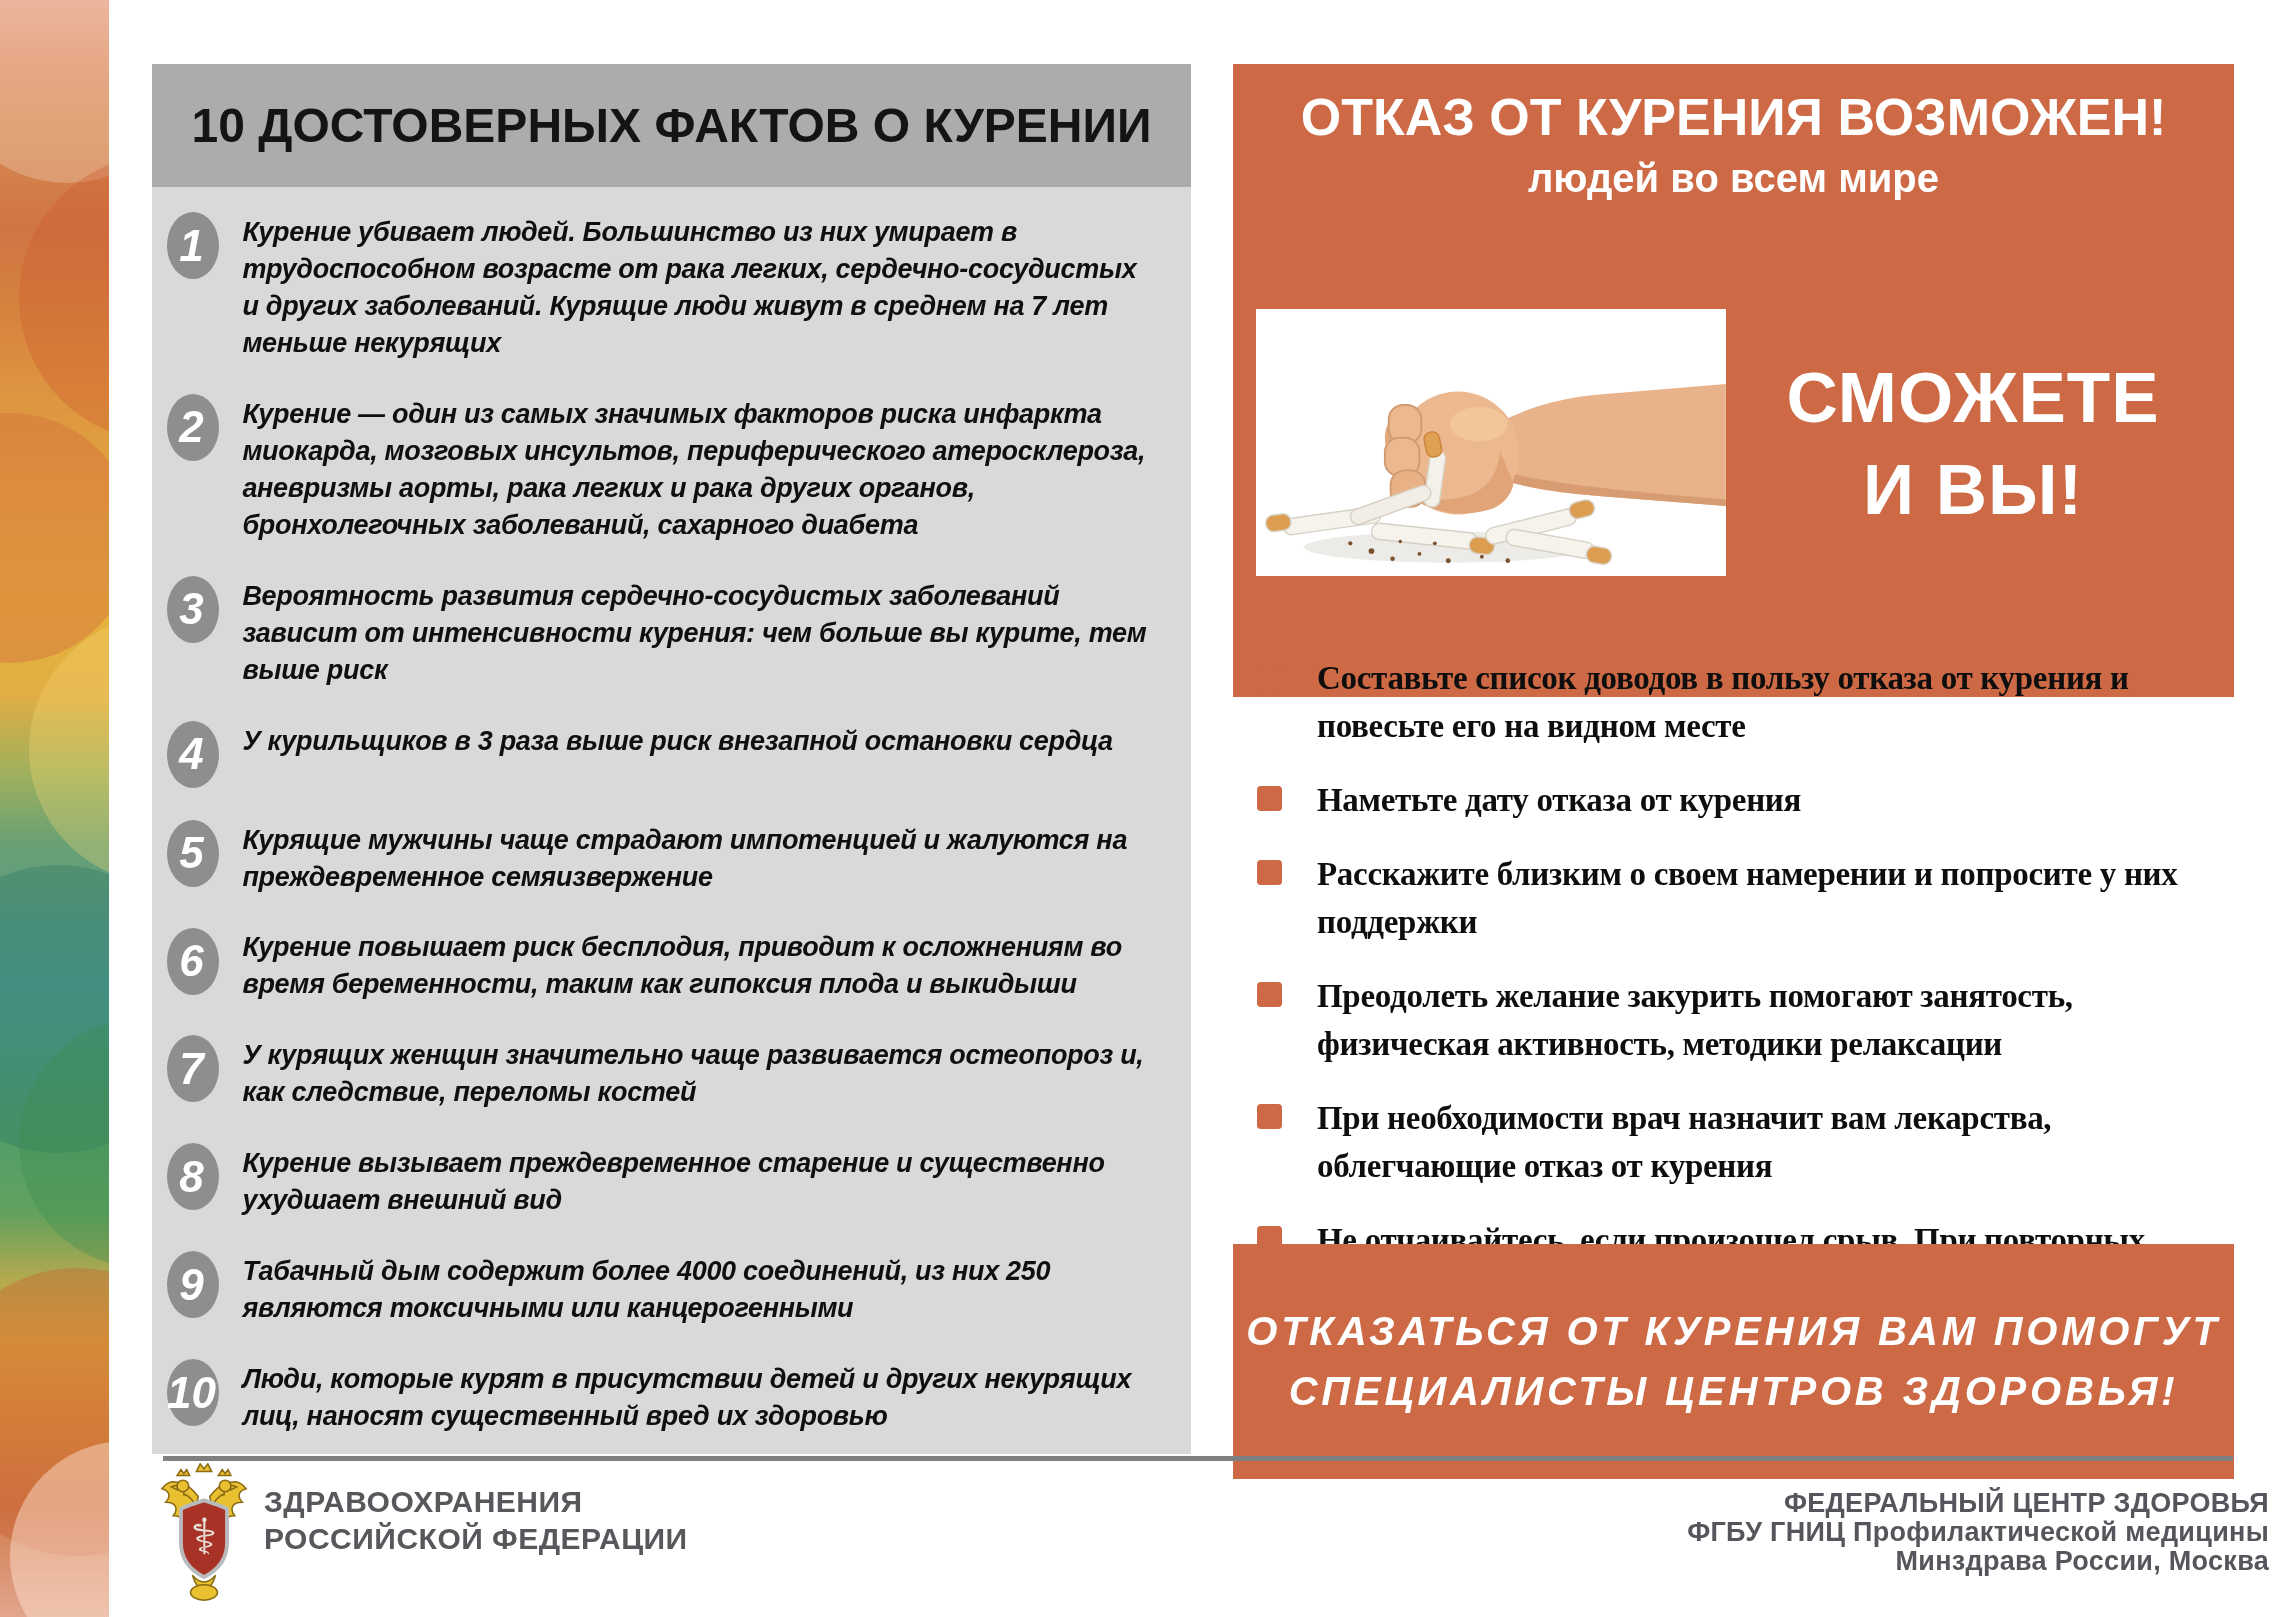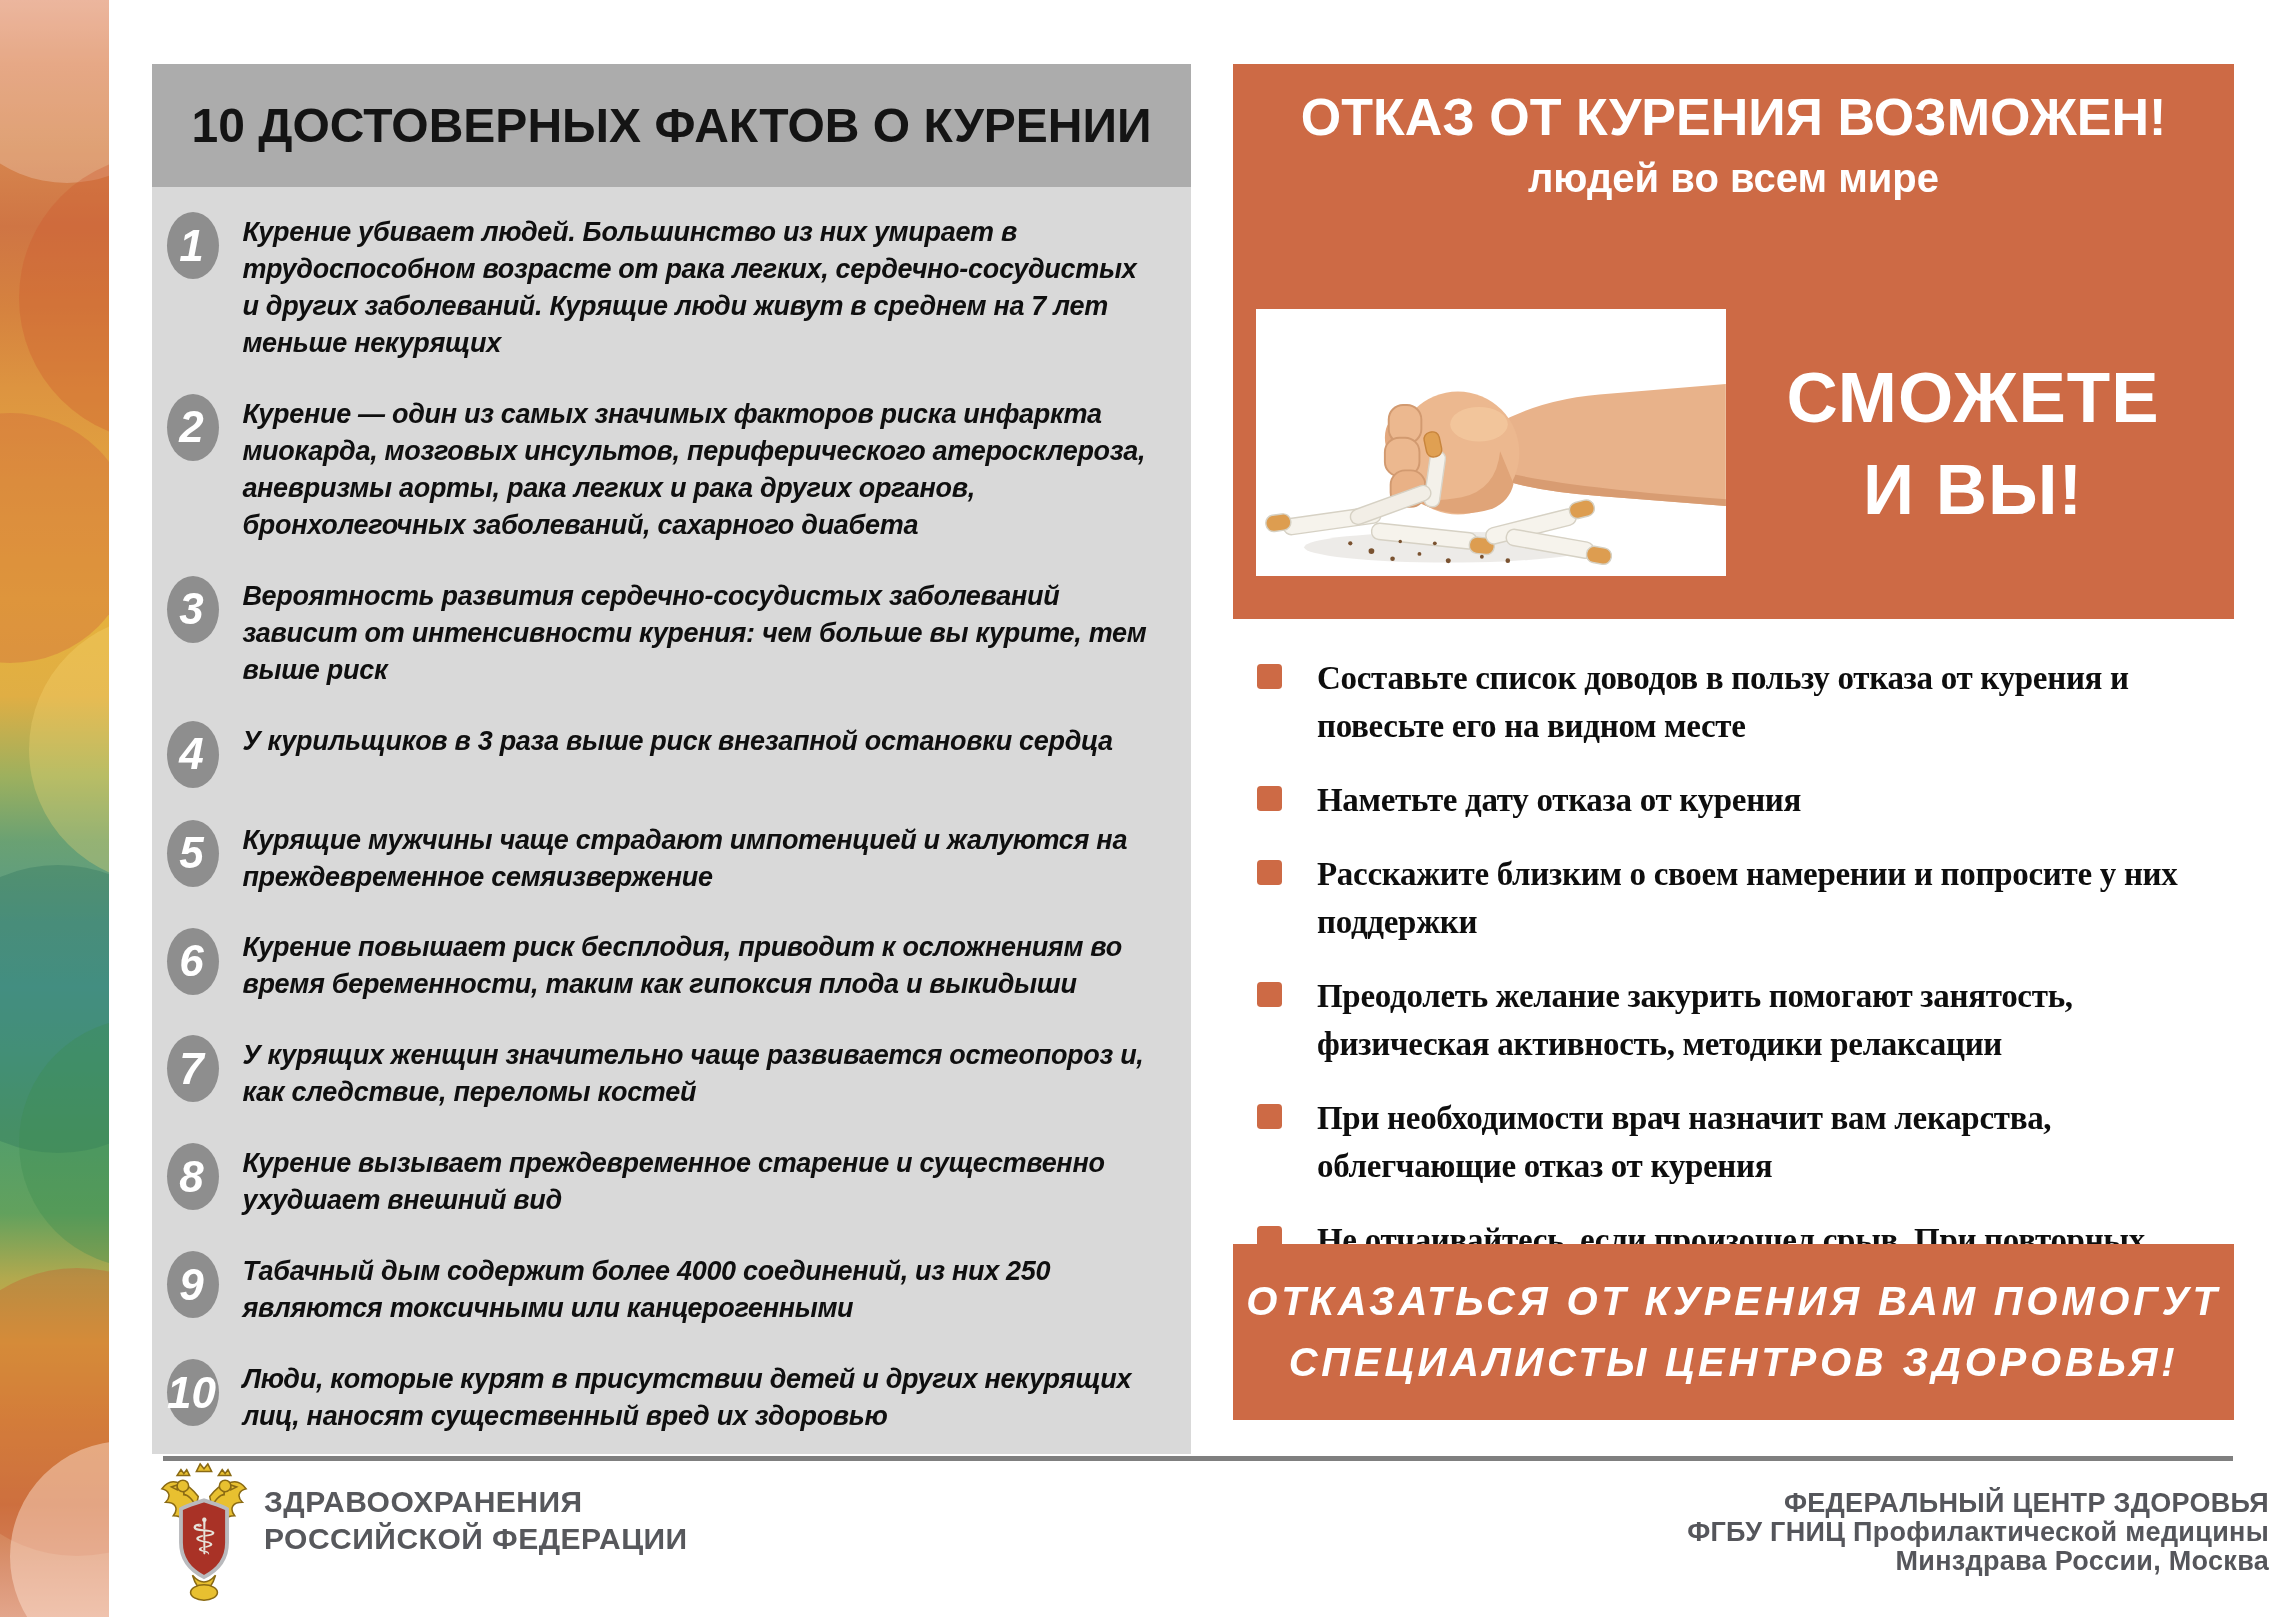--- a/index.html
+++ b/index.html
@@ -46,21 +46,21 @@
     display:flex;align-items:center;justify-content:center;
     color:#ffffff;font-size:44px;font-weight:900;font-style:italic;padding-right:3.8px;box-sizing:border-box;
   }
   .fact-text{
     margin:1.9px 0 0 0;font-size:27px;line-height:37px;font-weight:700;font-style:italic;
     color:#0f0f0f;letter-spacing:-0.3px;
   }
 
   
   .hero{
-    position:absolute;left:1233px;top:64px;width:1001px;height:555px;background:#cd6a45;
+    position:absolute;left:1233px;top:64px;width:1001px;height:633px;background:#cd6a45;
     box-sizing:border-box;padding-top:23px;
   }
   .hero-title{
     text-align:center;color:#ffffff;font-size:52px;font-weight:900;letter-spacing:0;
   }
   .hero-subtitle{
     text-align:center;color:#ffffff;font-size:40px;font-weight:800;line-height:50px;margin-top:5.8px;
   }
   .hero-photo{
     position:absolute;left:23px;top:245px;width:470px;height:267px;background:#ffffff;overflow:hidden;
@@ -74,21 +74,21 @@
     list-style:none;display:flex;flex-direction:column;gap:26px;box-sizing:border-box;font-family:Liberation Serif, serif;
   }
   .tip{display:flex;align-items:flex-start;gap:35px;}
   .tip-bullet{
     flex:0 0 25px;width:25px;height:25px;margin-top:9.6px;border-radius:3.8px;background:#cd6a45;
   }
   .tip-text{
     margin:0;font-size:33px;line-height:48px;font-weight:800;color:#0e0e0e;letter-spacing:-0.3px;
   }
   .banner{
-    position:absolute;left:1233px;top:1244px;width:1001px;height:176px;background:#cd6a45;
+    position:absolute;left:1233px;top:1244px;width:1001px;height:235px;background:#cd6a45;
     display:flex;flex-direction:column;align-items:center;justify-content:center;gap:15.4px;
   }
   .banner-line{
     color:#ffffff;font-size:40px;font-weight:900;font-style:italic;letter-spacing:3.8px;white-space:nowrap;
   }
 
   
   .footer-divider{position:absolute;left:163px;top:1456px;width:2070px;height:4.8px;background:#7f7f7f;}
   .emblem{position:absolute;left:156px;top:1462px;width:96px;height:142px;}
   .ministry-text{

